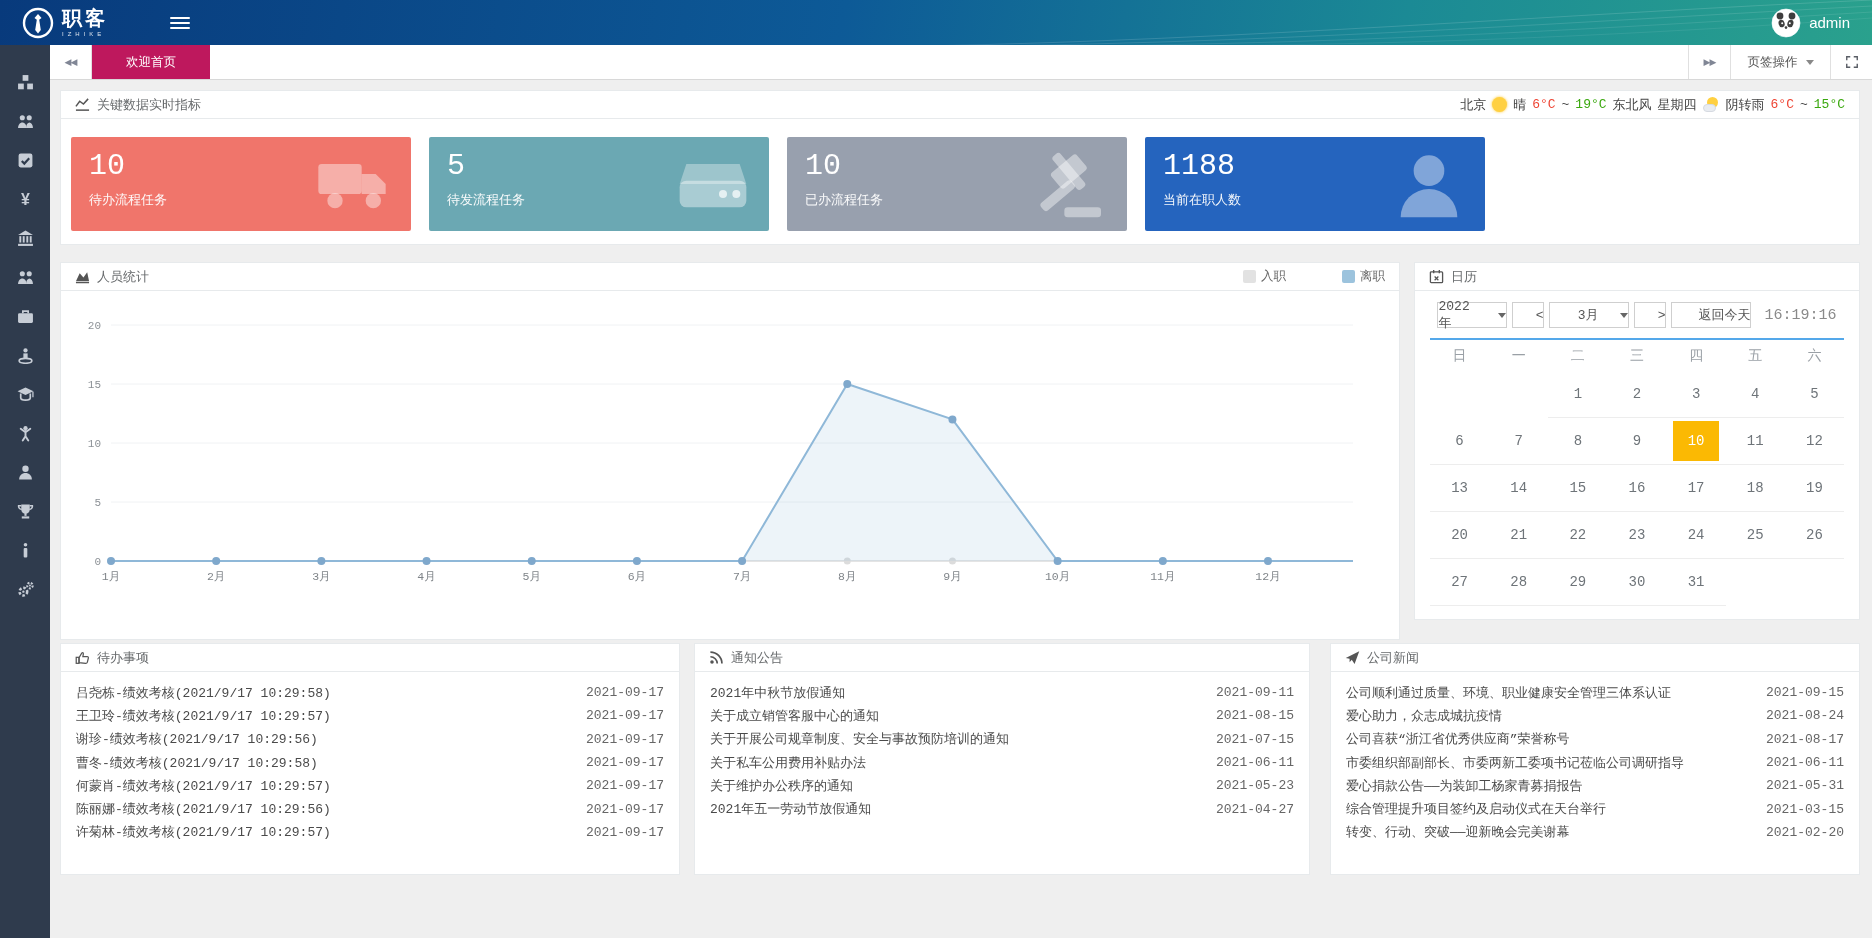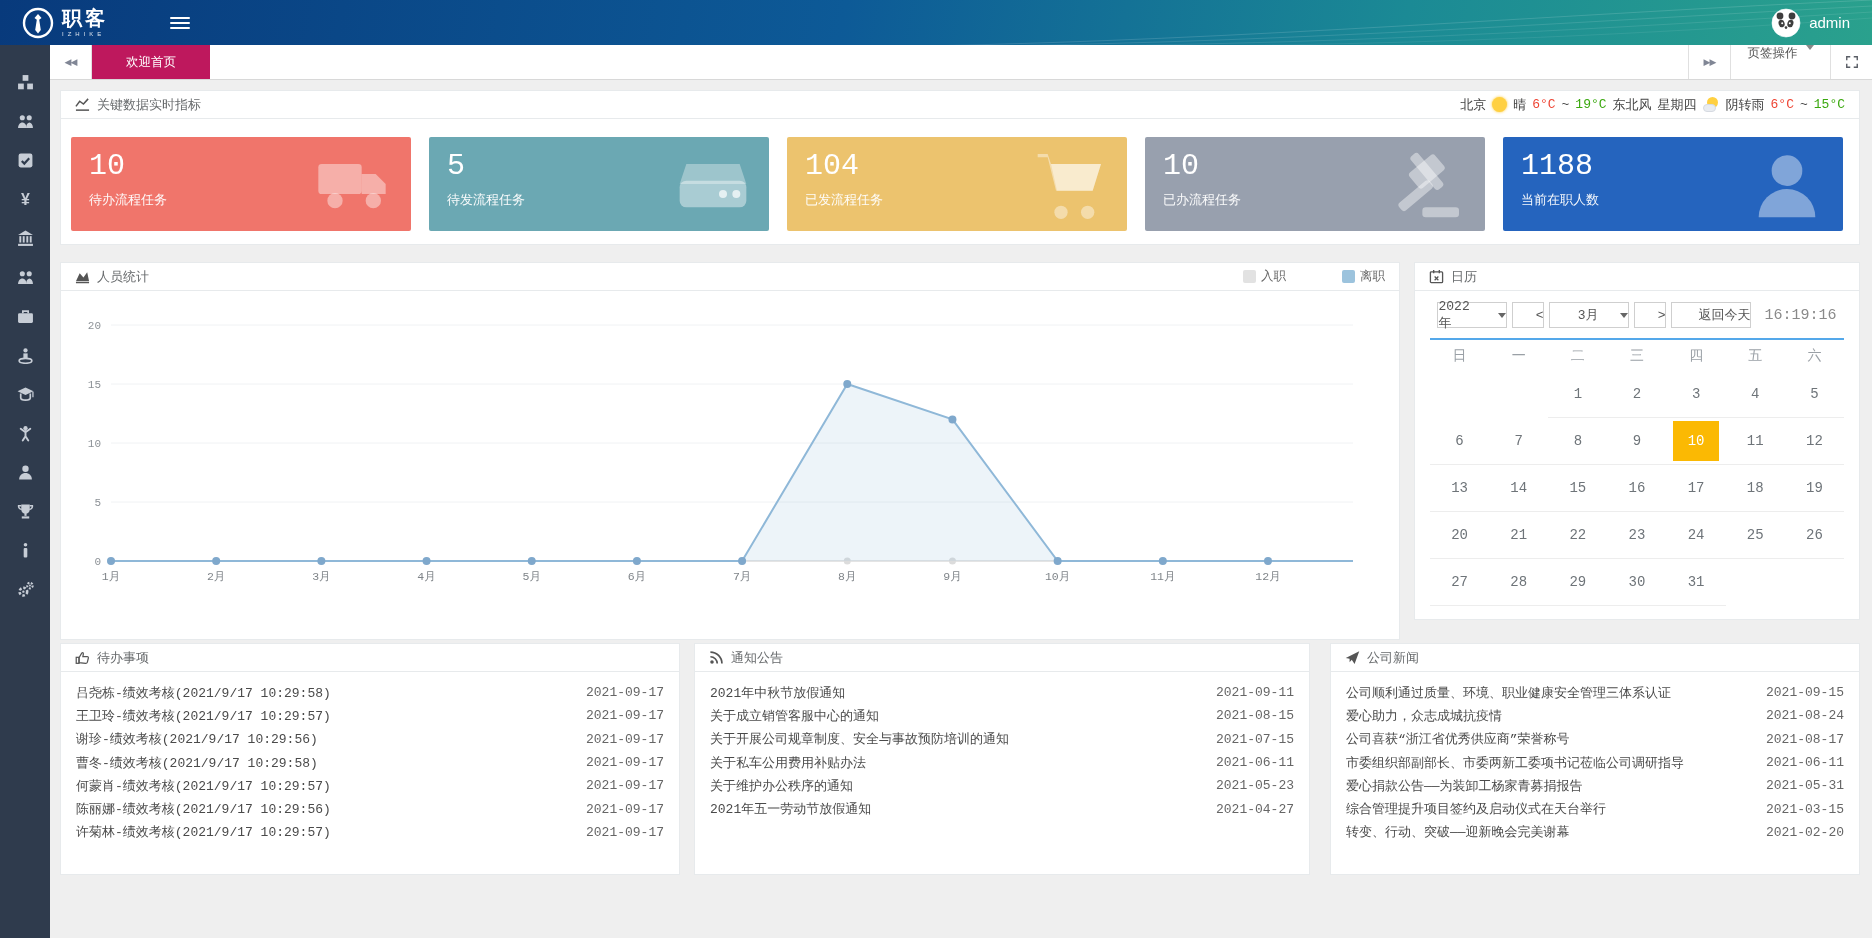--- a/index.html
+++ b/index.html
@@ -29,21 +29,21 @@
   
   .main { margin-left:50px; }
   .tabbar { height:35px; background:#fff; border-bottom:1px solid #D8D8D8; display:flex; align-items:stretch; font-size:12.5px; color:#555; }
   .tab-nav { width:42px; display:flex; align-items:center; justify-content:center; cursor:pointer; color:#808695; }
   .tab-nav.bl { border-left:1px solid #E0E0E0; }
   .tab-nav.br { border-right:1px solid #E0E0E0; }
   .dbl { font-size:9px; letter-spacing:-1px; }
   .tab { width:118px; display:flex; align-items:center; justify-content:center; cursor:pointer; }
   .tab.active { background:#be185d; color:#fff; }
   .tab-spacer { flex:1; }
-  .tab-ops { width:100px; display:flex; justify-content:center; gap:8px; cursor:pointer; border-left:1px solid #E0E0E0;font-family:Liberation Mono, monospace; }
+  .tab-ops { width:100px; display:flex; align-items:center; justify-content:center; gap:8px; cursor:pointer; border-left:1px solid #E0E0E0;font-family:Liberation Mono, monospace; }
   .caret { width:0; height:0; border-left:4px solid transparent; border-right:4px solid transparent; border-top:5px solid #888; }
 
   
   .content { padding:10px 12px 0 10px; }
   .panel { background:#fff; border:1px solid #E7EAEC;font-family:Liberation Mono, monospace; }
   .phead { height:28px; border-bottom:1px solid #E7EAEC; display:flex; align-items:center; gap:7px; padding:0 14px; font-size:13px; color:#676A6C; }
   .phead svg { width:15px; height:15px; flex:none; }
   .hic { fill:#555; } .hic-s { fill:none; stroke:#555; }
 
   
@@ -296,30 +296,20 @@
             </svg>
         </div>
         <div class="card" style="background: rgb(107, 168, 179);">
           <div class="card-value">5</div>
           <div class="card-label">待发流程任务</div>
           <svg class="card-icon" viewBox="0 0 24 24">
               <path d="M4 6h16l2 6H2z" opacity=".8"></path>
               <rect x="2" y="11" width="20" height="8" rx="2"></rect>
               <circle cx="15" cy="15" r="1.2" fill="#fff" opacity=".7"></circle>
               <circle cx="19" cy="15" r="1.2" fill="#fff" opacity=".7"></circle>
-            </svg>
-        </div>
-        <div class="card" style="background: rgb(236, 195, 110);">
-          <div class="card-value">104</div>
-          <div class="card-label">已发流程任务</div>
-          <svg class="card-icon" viewBox="0 0 24 24">
-              <path d="M2 3h3l1 3h15l-2.5 8H7.5L5 4H2z" fill-rule="evenodd"></path>
-              <path d="M6 6h15l-2.5 8H7.8z"></path>
-              <circle cx="9" cy="20.5" r="2"></circle>
-              <circle cx="17" cy="20.5" r="2"></circle>
             </svg>
         </div>
         <div class="card" style="background: rgb(152, 160, 174);">
           <div class="card-value">10</div>
           <div class="card-label">已办流程任务</div>
           <svg class="card-icon" viewBox="0 0 24 24">
               <g transform="rotate(-40 12 9)">
                 <rect x="7" y="5" width="10" height="6" rx="1"></rect>
                 <rect x="10.5" y="1.5" width="3" height="13" rx="1"></rect>
               </g>

